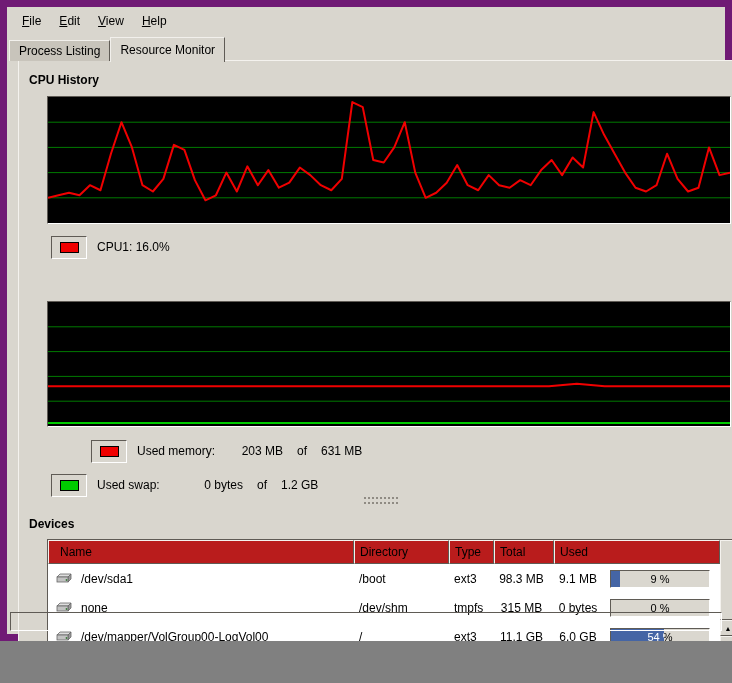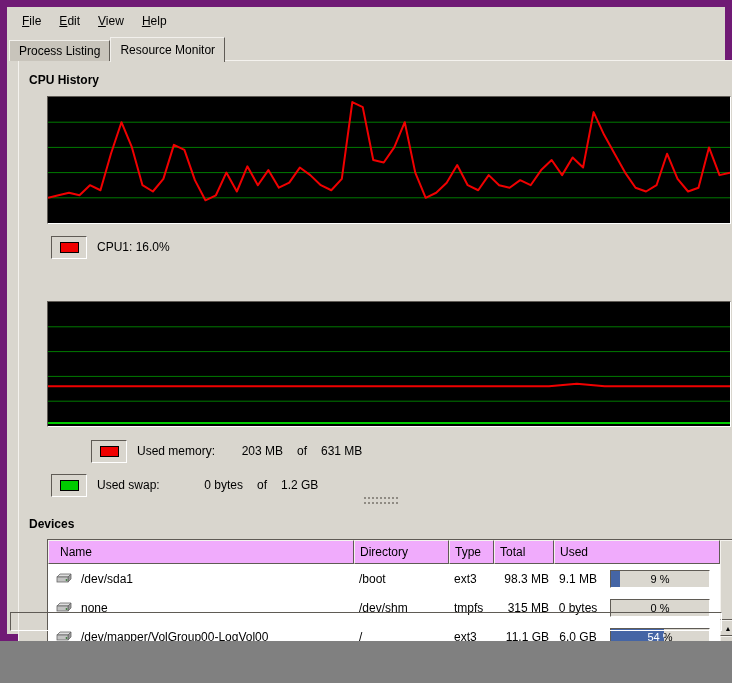--- a/index.html
+++ b/index.html
@@ -49,33 +49,33 @@
   .ml-of { display:inline-block; margin:0 14px; }
   
   .grip { position:absolute; top:436px; left:50%; transform:translateX(-50%);
     width:34px; height:7px;
     border-top:2px dotted #8f8b83; border-bottom:2px dotted #8f8b83; }
   
   #dev-title { top:456px; }
   .dtable { position:absolute; left:28px; top:478px; width:690px; height:114px;
     background:#fff; border:1px solid; border-color:#5f5b55 #ffffff #ffffff #5f5b55; }
   .thead { display:flex; height:24px; width:672px; }
-  .hcell { background:#f0abfc; border:1px solid;
+  .hcell { background:#b91c1c; border:1px solid;
     border-color:#f4f2ee #5f5b55 #5f5b55 #f4f2ee;
     padding:4px 5px; white-space:nowrap; overflow:hidden; }
   .hc-name { width:306px; padding-left:11px; }
   .hc-dir  { width:95px; }
   .hc-type { width:45px; }
   .hc-total{ width:60px; }
   .hc-used { width:166px; }
   .trow { display:flex; height:29px; align-items:center; width:672px; background:#fff; }
   .c-name { width:306px; display:flex; align-items:center; padding-left:8px; gap:9px; overflow:hidden; }
   .c-dir  { width:95px; padding-left:5px; }
   .c-type { width:45px; padding-left:5px; }
-  .c-total{ width:60px; text-align:right; padding-right:5px; }
+  .c-total{ width:60px; text-align:center; padding-right:5px; }
   .c-used { width:166px; display:flex; align-items:center; }
   .uval { display:inline-block; width:48px; text-align:center; }
   .pbar { position:relative; margin-left:8px; width:100px; height:18px;
     background:#dad7cf; border:1px solid; border-color:#5f5b55 #ffffff #ffffff #5f5b55; }
   .ptext { position:absolute; left:0; top:0; width:98px; height:16px;
     line-height:16px; text-align:center; font-size:11px; }
   .pfill { position:absolute; left:0; top:0; bottom:0; overflow:hidden; }
   .pfill .ptext { color:#fff; }
   
   .vscroll { position:absolute; top:0; right:0; bottom:0; width:16px;

